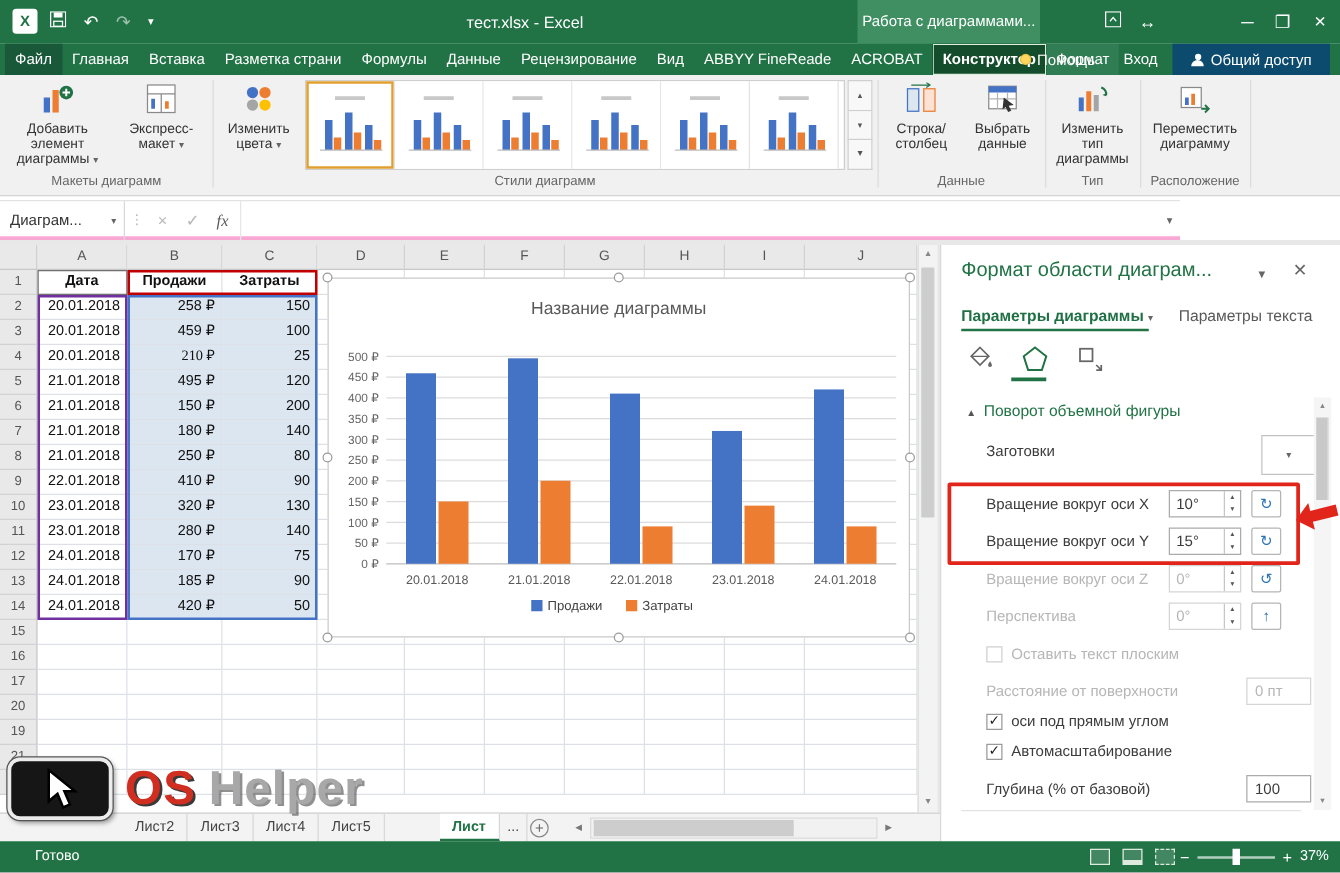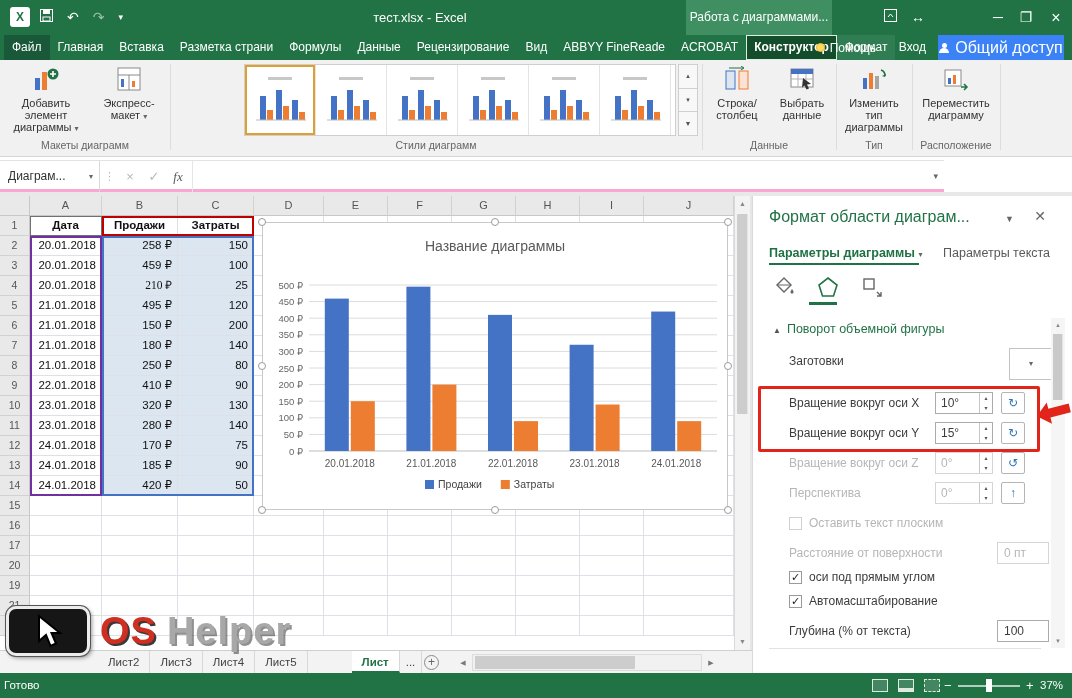--- a/index.html
+++ b/index.html
@@ -23,22 +23,22 @@
   
   .tabrow{position:absolute;left:0;top:35px;width:1072px;height:25px;background:#217346}
   #ribbon-tabs{position:absolute;left:4px;top:0;height:25px;white-space:nowrap}
   .rtab{display:inline-block;line-height:25px;padding:0 8px;font-size:12px;color:#fff;cursor:default}
   .rtab.file{background:#19593a}
   .rtab.contextual{background:rgba(255,255,255,.07)}
   .rtab.active{background:#134d2c;box-shadow:inset 0 0 0 1px #ddeede;font-weight:bold}
   .tr-help{position:absolute;right:196px;top:0;height:25px;display:flex;align-items:center;gap:5px;color:#fff;font-size:12px}
   .bulb{width:9px;height:9px;border-radius:50%;background:#ffd75e;border:1px solid #e7c13a}
   .tr-signin{position:absolute;right:146px;top:0;line-height:25px;color:#fff;font-size:12px}
-  .share-btn{position:absolute;right:8px;top:0;width:126px;height:25px;background:#3b82f6;color:#fff;
-             font-size:16px;display:flex;align-items:center;justify-content:center;gap:6px}
+  .share-btn{position:absolute;right:8px;top:0;width:126px;height:25px;background:#0c4a6e;color:#fff;
+             font-size:12px;display:flex;align-items:center;justify-content:center;gap:6px}
   .person{width:10px;height:10px;position:relative}
   .person:before{content:"";position:absolute;left:3px;top:0;width:5px;height:5px;border-radius:50%;background:#fff}
   .person:after{content:"";position:absolute;left:0;top:5px;width:10px;height:5px;border-radius:5px 5px 0 0;background:#fff}
 
   
   .ribbon{position:absolute;left:0;top:60px;width:1072px;height:97px;background:#f1f1f1;border-bottom:1px solid #d5d5d5}
   .rib-btn{position:absolute;top:4px;height:76px;text-align:center;font-size:11px;color:#333;line-height:12px;cursor:default}
   .rib-ic{display:block;margin:2px auto 3px auto;width:28px;height:28px}
   .dd{color:#666;font-size:8px}
   .vsep{position:absolute;top:4px;height:86px;width:1px;background:#dcdcdc}
@@ -146,21 +146,21 @@
   .stab.dots{padding:0 6px}
   .newsheet{position:absolute;left:424px;top:4px;width:15px;height:15px;border:1px solid #8a8a8a;border-radius:50%;
             color:#666;font-size:12px;line-height:13px;text-align:center}
   .hscroll-l{position:absolute;left:456px;top:3px;width:14px;height:17px;font-size:7px;color:#777;text-align:center;line-height:17px}
   .hscroll-t{position:absolute;left:472px;top:3px;width:230px;height:17px;background:#f1f1f1;border:1px solid #dcdcdc}
   .hscroll-thumb{position:absolute;left:2px;top:1px;width:160px;height:13px;background:#cdcdcd}
   .hscroll-r{position:absolute;left:704px;top:3px;width:14px;height:17px;font-size:7px;color:#777;text-align:center;line-height:17px}
 
   
   .statusbar{position:absolute;left:0;top:673px;width:1072px;height:25px;background:#217346;color:#fff}
-  .sb-status{position:absolute;left:4px;line-height:25px;font-size:11.5px}
+  .sb-status{position:absolute;left:28px;line-height:25px;font-size:11.5px}
   .sb-views{position:absolute;left:872px;top:6px;display:flex;gap:10px}
   .sb-ic{width:16px;height:13px;border:1px solid #dfeade;background:rgba(255,255,255,.15)}
   .sb-ic.b2{border-bottom-width:4px}
   .sb-ic.b3{border-style:dashed}
   .zoom-minus{position:absolute;left:944px;line-height:25px;font-size:13px}
   .zoom-track{position:absolute;left:958px;top:12px;width:62px;height:2px;background:rgba(255,255,255,.65)}
   .zoom-thumb{position:absolute;left:986px;top:6px;width:6px;height:13px;background:#fff}
   .zoom-plus{position:absolute;left:1026px;line-height:25px;font-size:13px}
   .zoom-val{position:absolute;left:1040px;line-height:25px;font-size:11.5px}
 
@@ -234,20 +234,31 @@
         <svg width="26" height="26" viewBox="0 0 26 26">
             <rect x="2" y="2" width="22" height="22" fill="#fff" stroke="#8a8a8a"></rect>
             <path d="M2 9h22M13 9v15" stroke="#8a8a8a"></path>
             <rect x="5" y="13" width="3" height="8" fill="#4472c4"></rect>
             <rect x="16" y="15" width="3" height="6" fill="#ed7d31"></rect>
           </svg>
       </span>
       <span>Экспресс-макет</span> <span class="dd">▾</span>
     </div>
     <div class="vsep" style="left:170px"></div>
+    <div class="rib-btn" style="left:174px;width:66px">
+      <span class="rib-ic">
+        <svg width="26" height="26" viewBox="0 0 26 26">
+            <circle cx="8" cy="8" r="4.5" fill="#4472c4"></circle>
+            <circle cx="18" cy="8" r="4.5" fill="#ed7d31"></circle>
+            <circle cx="8" cy="18" r="4.5" fill="#a5a5a5"></circle>
+            <circle cx="18" cy="18" r="4.5" fill="#ffc000"></circle>
+          </svg>
+      </span>
+      <span>Изменить цвета</span> <span class="dd">▾</span>
+    </div>
     <div class="gallery" id="style-gallery">
         <div class="thumb sel">
           <svg width="60" height="56" viewBox="0 0 60 56">
             <rect x="18" y="5" width="24" height="3" fill="#c8c8c8"></rect>
             <rect x="10" y="24" width="6" height="24" fill="#4472c4"></rect>
             <rect x="17" y="38" width="6" height="10" fill="#ed7d31"></rect>
             <rect x="26" y="18" width="6" height="30" fill="#4472c4"></rect>
             <rect x="33" y="34" width="6" height="14" fill="#ed7d31"></rect>
             <rect x="42" y="28" width="6" height="20" fill="#4472c4"></rect>
             <rect x="49" y="40" width="6" height="8" fill="#ed7d31"></rect>
@@ -836,21 +847,21 @@
     </div>
     <div class="pf-check" style="top:374px">
       <span class="cbox">✓</span>
       <span>оси под прямым углом</span>
     </div>
     <div class="pf-check" style="top:398px">
       <span class="cbox">✓</span>
       <span>Автомасштабирование</span>
     </div>
     <div class="pf-row" style="top:424px">
-      <span class="lbl">Глубина (% от текста)</span>
+      <span class="lbl">Глубина (% от базовой)</span>
       <span class="valbox en" style="top:0">100</span>
     </div>
     <div class="pane-div"></div>
 
     <div class="pane-scroll">
       <div class="arr" style="top:0">▲</div>
       <div class="thumb"></div>
       <div class="arr" style="bottom:0">▼</div>
     </div>
   </div>

